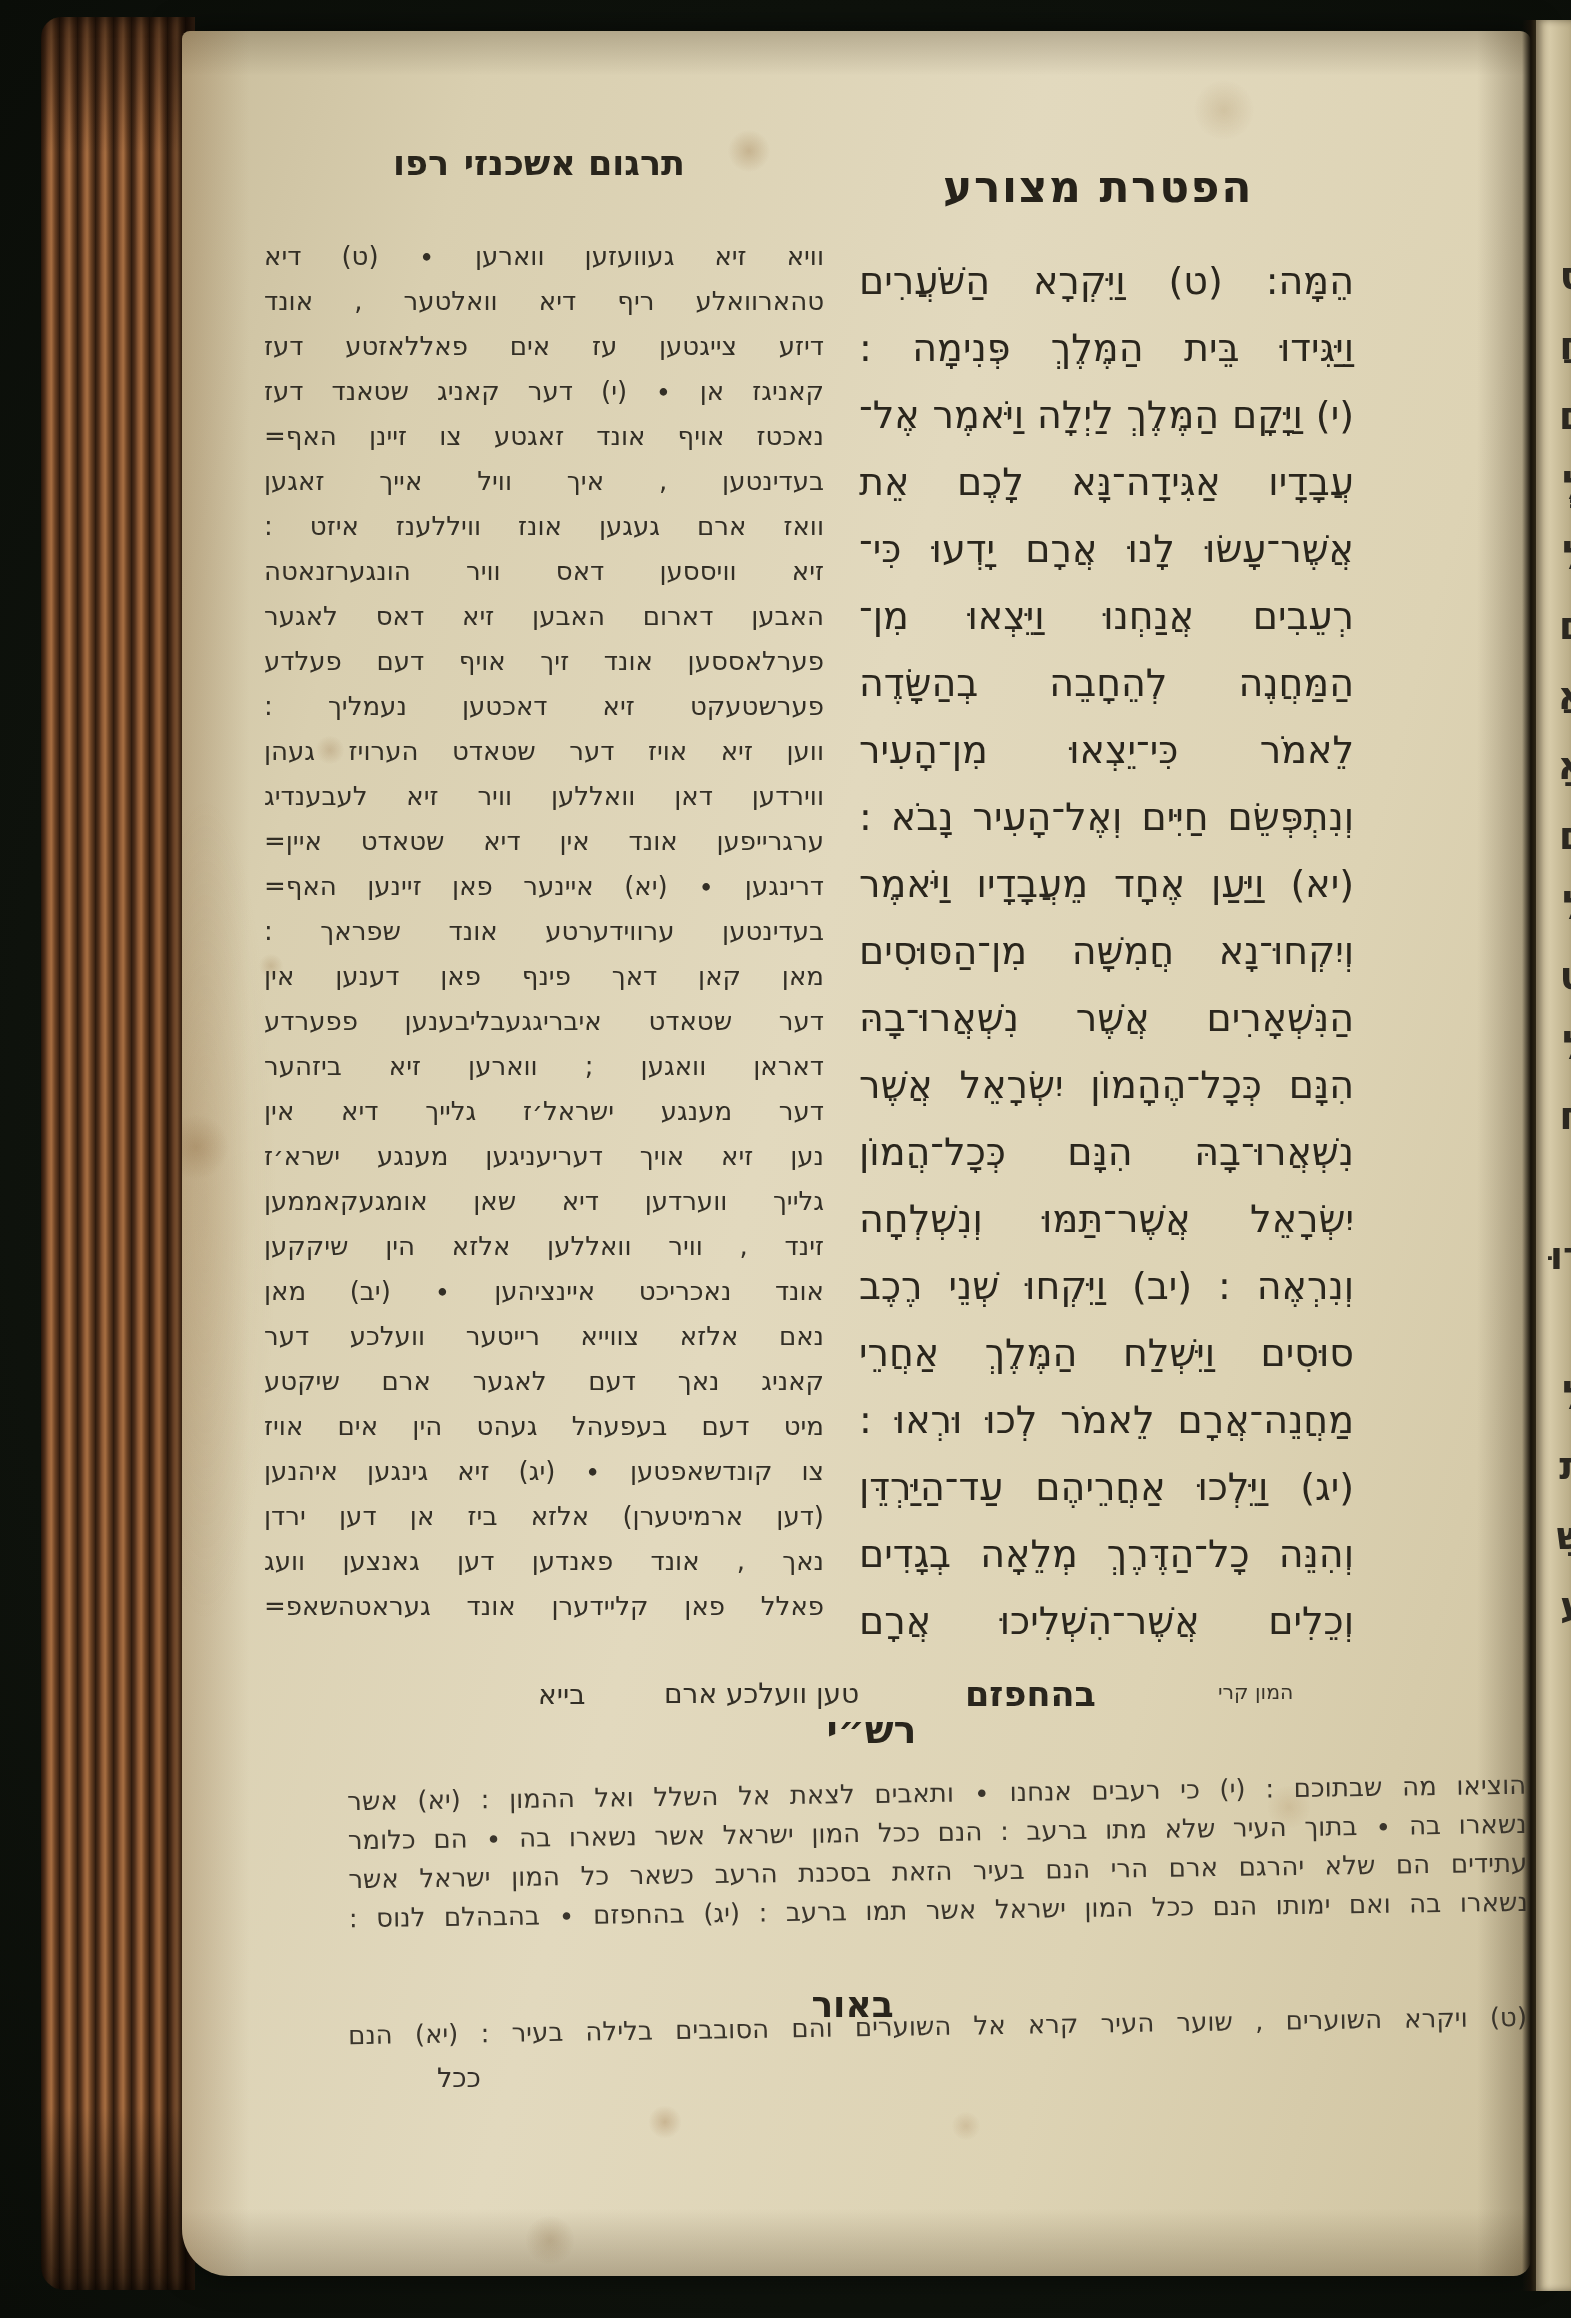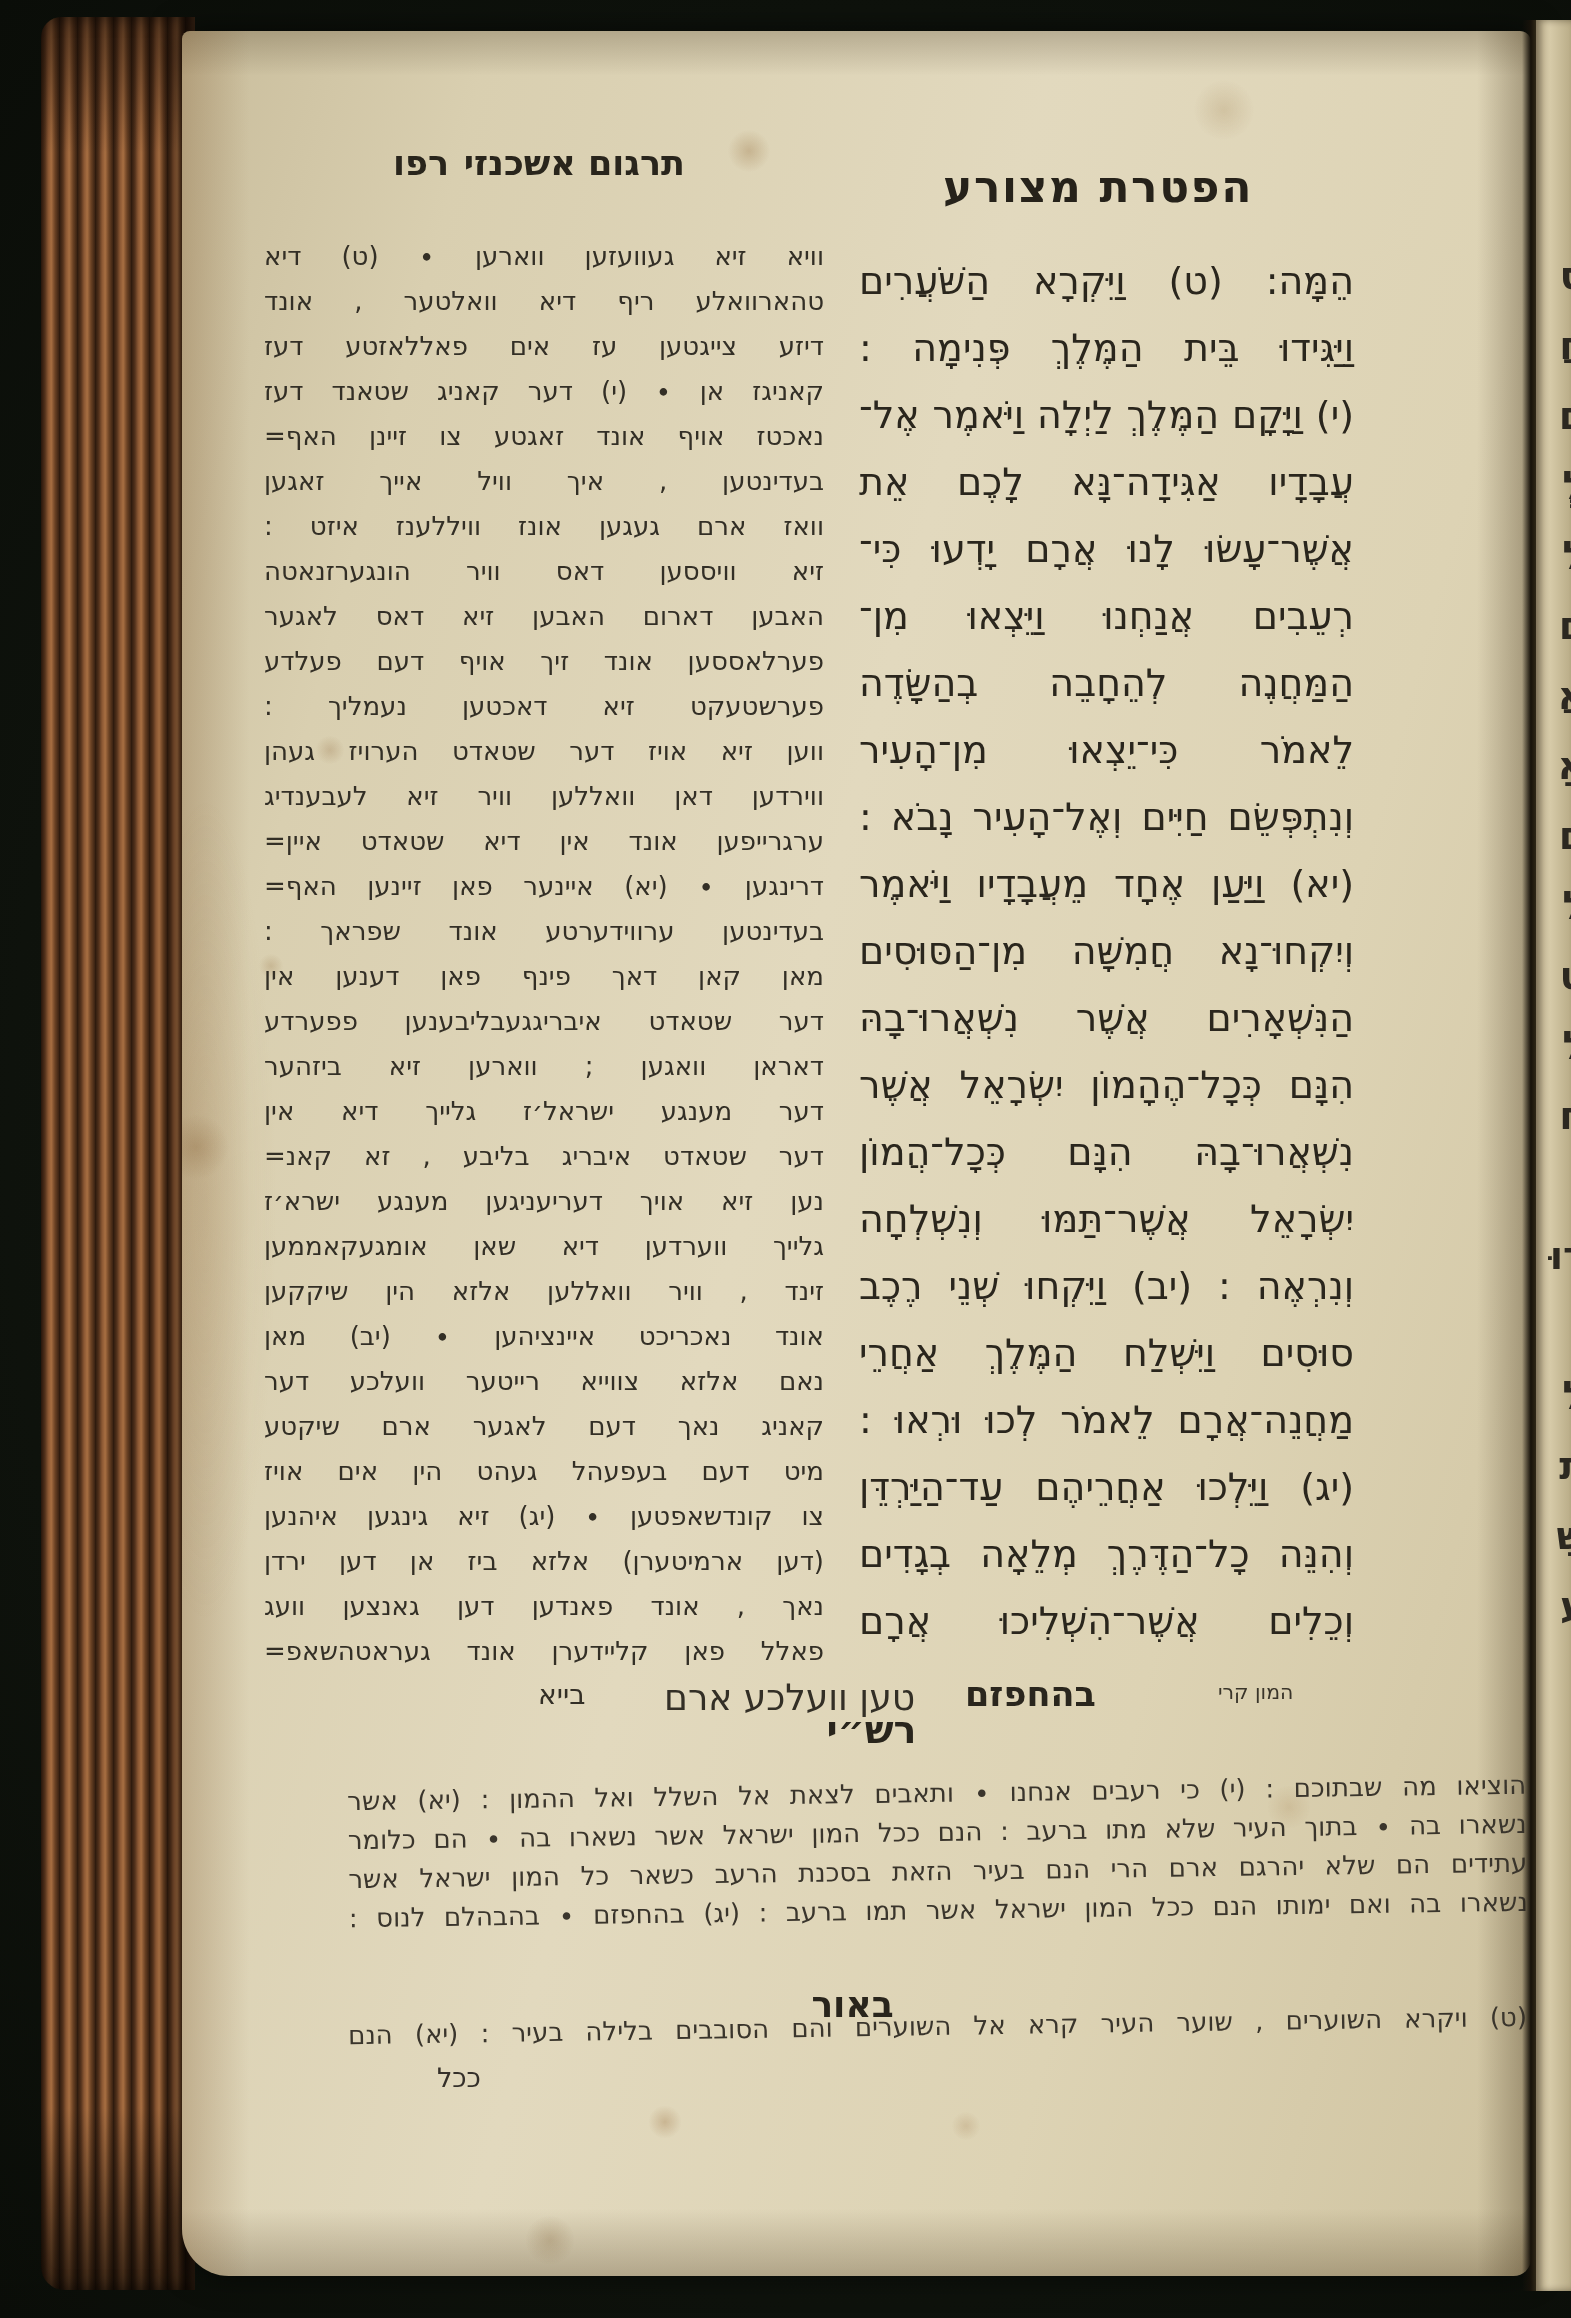--- a/index.html
+++ b/index.html
@@ -48,21 +48,21 @@
   .col-right{position:absolute;left:677px;top:217px;width:495px;
     font-size:38px;font-weight:normal;color:#2a261d;}
   .col-right .jline{height:67px;line-height:67px;}
   
   .col-left{position:absolute;left:82px;top:203px;width:560px;
     font-size:26px;color:#332f26;}
   .col-left .jline{height:45px;line-height:45px;}
   
   .qere{position:absolute;left:1036px;top:1649px;font-size:20.4px;color:#3a352a;}
   .ketiv{position:absolute;left:783px;top:1635px;font-size:35px;font-weight:bold;color:#2a261d;margin-top:8px;}
-  .catch-inner{position:absolute;left:482px;top:1646px;font-size:36px;color:#332f26;}
+  .catch-inner{position:absolute;left:482px;top:1646px;font-size:28px;color:#332f26;}
   .catch-outer{position:absolute;left:356px;top:1647px;font-size:28px;color:#332f26;}
   .biur-catch{position:absolute;left:255px;top:2031px;font-size:27px;color:#35302a;}
   
   .rashi-head{position:absolute;left:611px;top:1677px;width:157px;text-align:center;
     font-size:38px;font-weight:bold;color:#29251c;}
   .rashi-block{position:absolute;left:166px;top:1743px;width:1179px;font-size:26px;
     color:#3a352c;transform:rotate(-0.8deg);}
   .rashi-block .jline{height:39px;line-height:39px;}
   .biur-head{position:absolute;left:592px;top:1913px;width:157px;text-align:center;
     font-size:36px;font-weight:bold;color:#29251c;margin-top:40px;}
@@ -133,21 +133,20 @@
         <div class="jline" style="--i: 10;">פערשטעקט זיא דאכטען נעמליך :</div>
         <div class="jline" style="--i: 11;">ווען זיא אויז דער שטאדט הערויז געהן</div>
         <div class="jline" style="--i: 12;">ווירדען דאן וואללען וויר זיא לעבענדיג</div>
         <div class="jline" style="--i: 13;">ערגרייפען אונד אין דיא שטאדט איין=</div>
         <div class="jline" style="--i: 14;">דרינגען ∙ (יא) איינער פאן זיינען האף=</div>
         <div class="jline" style="--i: 15;">בעדינטען ערווידערטע אונד שפראך :</div>
         <div class="jline" style="--i: 16;">מאן קאן דאך פינף פאן דענען אין</div>
         <div class="jline" style="--i: 17;">דער שטאדט איבריגגעבליבענען פפערדע</div>
         <div class="jline" style="--i: 18;">דאראן וואגען ; ווארען זיא ביזהער</div>
         <div class="jline" style="--i: 19;">דער מענגע ישראל׳ז גלייך דיא אין</div>
-        <div class="jline" style="--i: 20;">דער שטאדט איבריג בליבע , זא קאנ=</div>
         <div class="jline" style="--i: 21;">נען זיא אויך דעריעניגען מענגע ישרא׳ז</div>
         <div class="jline" style="--i: 22;">גלייך ווערדען דיא שאן אומגעקאממען</div>
         <div class="jline" style="--i: 23;">זינד , וויר וואללען אלזא הין שיקקען</div>
         <div class="jline" style="--i: 24;">אונד נאכריכט איינציהען ∙ (יב) מאן</div>
         <div class="jline" style="--i: 25;">נאם אלזא צווייא רייטער וועלכע דער</div>
         <div class="jline" style="--i: 26;">קאניג נאך דעם לאגער ארם שיקטע</div>
         <div class="jline" style="--i: 27;">מיט דעם בעפעהל געהט הין אים אויז</div>
         <div class="jline" style="--i: 28;">צו קונדשאפטען ∙ (יג) זיא גינגען איהנען</div>
         <div class="jline" style="--i: 29;">(דען ארמיטערן) אלזא ביז אן דען ירדן</div>
         <div class="jline" style="--i: 30;">נאך , אונד פאנדען דען גאנצען וועג</div>

